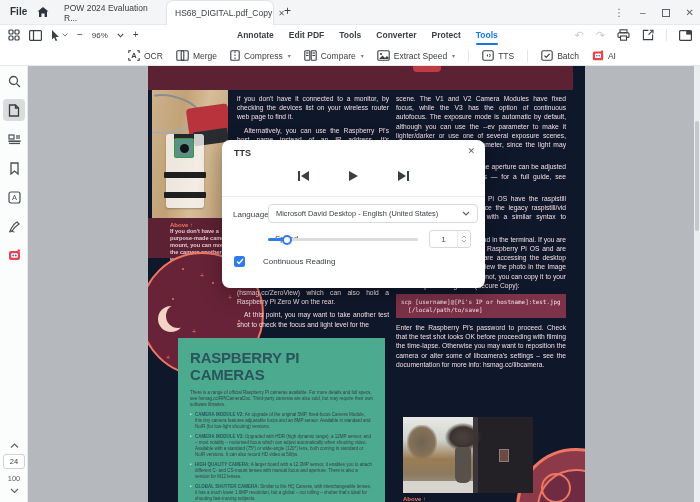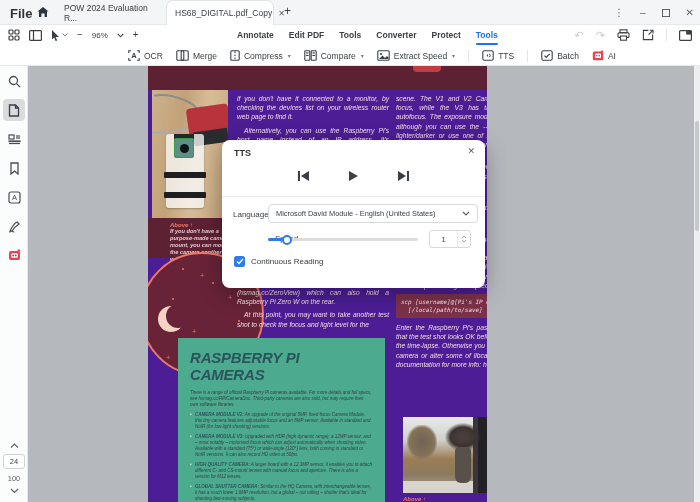--- a/index.html
+++ b/index.html
@@ -1,21 +1,21 @@
 <!DOCTYPE html>
 <html><head>
 <meta charset="utf-8">
 <style>
   * { margin:0; padding:0; box-sizing:border-box; }
   html,body { width:700px; height:502px; overflow:hidden; font-family:"Liberation Sans", sans-serif; background:#b5b8bc; }
   #root { position:relative; width:700px; height:502px; }
 
   
   #titlebar { position:absolute; left:0; top:0; width:700px; height:25px; background:#f4f5f6; border-bottom:1px solid #e7e9eb; }
-  .file-menu { position:absolute; left:10px; top:6px; font-size:13px; font-weight:bold; color:#2f3337; cursor:default; }
+  .file-menu { position:absolute; left:10px; top:6px; font-size:10px; font-weight:bold; color:#2f3337; cursor:default; }
   .home-btn { position:absolute; left:36px; top:5px; width:14px; height:14px; }
   .tab { position:absolute; top:0; height:25px; display:flex; align-items:center; font-size:8.5px; color:#3c4043; padding:0 8px; }
   .tab.inactive { left:56px; width:110px; }
   .tab.active { left:166px; width:108px; background:#ffffff; border:1px solid #e2e4e7; border-bottom:none; border-radius:7px 7px 0 0; }
   .tab .close-x { margin-left:6px; color:#5f6368; font-size:8px; }
   .newtab { position:absolute; left:284px; top:4px; font-size:12px; color:#3c4043; }
   .win-ctrls { position:absolute; right:6px; top:0; height:25px; display:flex; align-items:center; gap:16px; color:#5f6368; }
   .win-ctrls span { font-size:10px; line-height:1; }
   .maxbox { display:inline-block; width:8px; height:8px; border:1px solid #5f6368; }
 
@@ -46,21 +46,21 @@
   .sb-bottom { position:absolute; left:0; bottom:8px; width:28px; display:flex; flex-direction:column; align-items:center; gap:5px; }
   .page-box { width:22px; height:15px; background:#ffffff; border:1px solid #cfd2d5; border-radius:3px; font-size:7.5px; color:#3c4043; display:flex; align-items:center; justify-content:center; }
   .page-total { font-size:7.5px; color:#5f6368; }
 
   
   #docarea { position:absolute; left:28px; top:66px; width:672px; height:436px; background:#b5b8bc; }
   #scrollbar { position:absolute; right:0; top:0; width:6px; height:436px; background:#eceeef; }
   #scroll-thumb { position:absolute; right:1px; top:55px; width:4px; height:110px; background:#c6c9cc; border-radius:2px; }
 
   
-  #page { position:absolute; left:120px; top:0; width:339px; height:436px; background:#4c1d95; overflow:hidden;font-style:italic; }
+  #page { position:absolute; left:120px; top:0; width:437px; height:436px; background:#0f172a; overflow:hidden; }
   .top-band { position:absolute; left:0; top:0; width:425px; height:24px; background:#5d2134; }
   .red-pill { position:absolute; left:265px; top:0; width:28px; height:6px; background:#c03b43; border-radius:0 0 4px 4px; }
 
   
   .photo1 { position:absolute; left:4px; top:24px; width:76px; height:128px; background:linear-gradient(100deg,#cdb28d 0%,#c2a176 35%,#d6bd99 60%,#c3a277 100%); overflow:hidden; }
   .p1-cable { position:absolute; left:-8px; top:6px; width:60px; height:30px; border:2px solid #8a8d90; border-radius:50%; border-bottom-color:transparent; border-left-color:transparent; transform:rotate(18deg); }
   .p1-cable2 { position:absolute; left:-14px; top:16px; width:70px; height:26px; border:2px solid #a7abae; border-radius:50%; border-top-color:transparent; border-left-color:transparent; transform:rotate(-12deg); }
   .p1-picase { position:absolute; left:36px; top:16px; width:42px; height:36px; background:#b8333c; border-radius:4px; transform:rotate(-8deg); box-shadow:inset 0 -6px 0 #9c272f; }
   .p1-piboard { position:absolute; left:42px; top:40px; width:34px; height:14px; background:#2a2d2f; transform:rotate(-8deg); }
   .p1-stand { position:absolute; left:14px; top:44px; width:38px; height:74px; background:rgba(250,250,250,.78); border-radius:3px; box-shadow:0 1px 2px rgba(0,0,0,.25); }
@@ -128,21 +128,21 @@
   .tts-select { position:absolute; left:46px; top:64px; width:210px; height:19px; border:1px solid #d7d9dc; border-radius:4px; display:flex; align-items:center; padding:0 7px; }
   .tts-select-val { font-size:7.4px; color:#3c4043; flex:1; white-space:nowrap; overflow:hidden; }
   .slider-track { position:absolute; left:46px; top:98px; width:150px; height:3px; background:#dadcdf; border-radius:2px; }
   .slider-fill { position:absolute; left:0; top:0; width:18px; height:3px; background:#2e7cea; border-radius:2px; }
   .slider-handle { position:absolute; left:14px; top:-3.5px; width:10px; height:10px; background:#ffffff; border:2px solid #2e7cea; border-radius:50%; }
   .spin-box { position:absolute; left:207px; top:90px; width:42px; height:18px; border:1px solid #d7d9dc; border-radius:3px; display:flex; align-items:center; }
   .spin-val { flex:1; text-align:center; font-size:7.5px; color:#3c4043; }
   .spin-arrows { width:13px; height:100%; border-left:1px solid #e7e9eb; display:flex; flex-direction:column; align-items:center; justify-content:center; color:#9aa0a6; font-size:4.5px; line-height:4px; }
   .tts-checkrow { position:absolute; left:12px; top:116px; display:flex; align-items:center; gap:6px; }
   .checkbox { width:11px; height:11px; background:#2e7cea; border-radius:2.5px; display:flex; align-items:center; justify-content:center; }
-  .check-label { font-size:8px; color:#3c4043; }
+  .check-label { font-size:8px; color:#3c4043;margin-left:12px; }
 
   svg { display:block; }
 </style>
 </head>
 <body>
 
 <div id="root">
 
   <div id="titlebar">
     <span class="file-menu">File</span>
@@ -523,21 +523,21 @@
             <path d="M1 1 L9 6 L1 11 Z" fill="#3a3f45"></path>
             <rect x="10" y="1" width="2" height="10" fill="#3a3f45"></rect>
           </svg>
       </span>
     </div>
 
     <div class="tts-divider"></div>
 
     <span class="tts-label" style="left:11px;top:70px;">Language</span>
     <div class="tts-select">
-      <span class="tts-select-val">Microsoft David Module - English (United States)</span>
+      <span class="tts-select-val">Microsoft David Desktop - English (United States)</span>
       <svg width="8" height="5" viewBox="0 0 8 5">
           <polyline points="1,1 4,4 7,1" fill="none" stroke="#5f6368" stroke-width="1.2"></polyline>
         </svg>
     </div>
 
     <span class="tts-label" style="left:21px;top:94px;padding-left:32px;">Speed</span>
     <div class="slider-track">
       <div class="slider-fill"></div>
       <div class="slider-handle"></div>
     </div>

